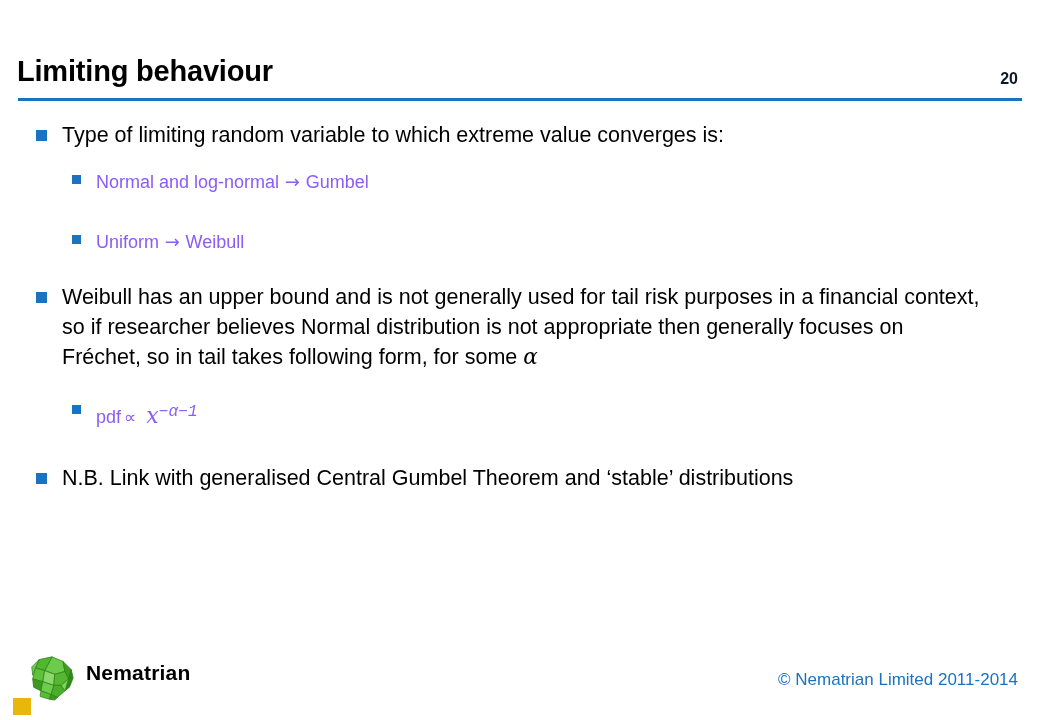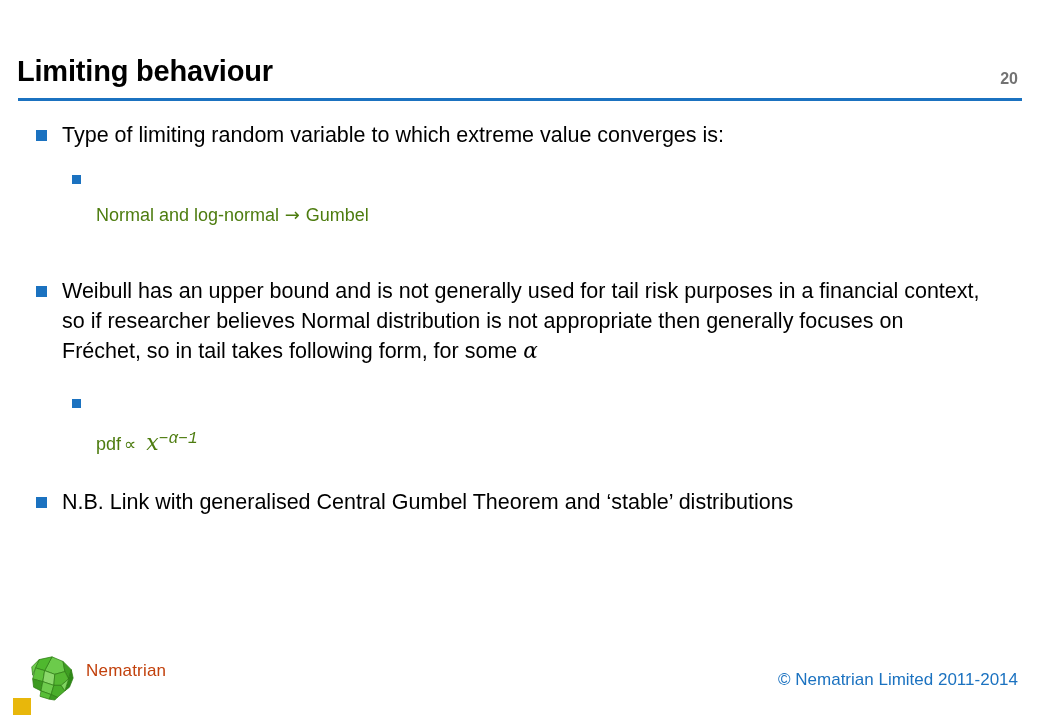--- a/index.html
+++ b/index.html
@@ -34,21 +34,21 @@
     letter-spacing: -0.2px;
     color: #000000;
     white-space: nowrap;
   }
   .page-number {
     position: absolute;
     right: 22px;
     top: 70px;
     font-size: 16px;
     font-weight: bold;
-    color: #737373;
+    color: #0f172a;
     text-align: left;
   }
   .title-rule {
     position: absolute;
     left: 18px;
     top: 98px;
     width: 1004px;
     height: 3px;
     background: #1B72C0;
   }
@@ -92,24 +92,23 @@
   }
 
   .txt-lvl1 {
     font-size: 21.5px;
     line-height: 30px;
     color: #000000;
     max-width: 920px;
   }
   .txt-lvl2 {
     font-size: 18px;
-    line-height: 26px;
-    color: #4d7c0f;
+    line-height: 32px;
+    color: #8b5cf6;
     max-width: 860px;
-    margin-top: 36px;
   }
 
   .it { font-style: italic; }
   .arrow { font-family: "DejaVu Sans", sans-serif; }
 
   .math-serif {
     font-family: "DejaVu Serif", "Liberation Serif", serif;
     font-style: italic;
   }
   .math-var {
@@ -140,23 +139,23 @@
     position: absolute;
     left: 29px;
     top: 655px;
     width: 46px;
     height: 46px;
   }
   .footer-brand {
     position: absolute;
     left: 86px;
     top: 661px;
-    font-size: 17px;
-    font-weight: normal;
-    color: #c2410c;
+    font-size: 21px;
+    font-weight: bold;
+    color: #000000;
     letter-spacing: 0.2px;
   }
   .footer-copy {
     position: absolute;
     right: 22px;
     top: 670px;
     font-size: 17px;
     font-weight: normal;
     color: #1B72C0;
     white-space: nowrap;
@@ -193,20 +192,26 @@
       <span class="txt-lvl2">
         <span>Normal and log-normal</span><span class="arrow">&nbsp;<span>→</span>&nbsp;</span><span>Gumbel</span>
       </span>
     </div>
 
     <div class="spacer-sm"></div>
 
 
     <div class="spacer-sm"></div>
 
+    <div class="bullet-row lvl2">
+      <span class="sq"></span>
+      <span class="txt-lvl2">
+        <span>Uniform</span><span class="arrow">&nbsp;<span>→</span>&nbsp;</span><span>Weibull</span>
+      </span>
+    </div>
 
     <div class="spacer-md"></div>
 
     <div class="bullet-row lvl1">
       <span class="sq"></span>
       <span class="txt-lvl1"><span>Weibull has an upper bound and is not generally used for tail risk purposes in a financial context, so if researcher believes Normal distribution is not appropriate then generally focuses on Fréchet, so in tail takes following form, for some</span> <span class="math-serif">α</span></span>
     </div>
 
     <div class="spacer-md"></div>
 

